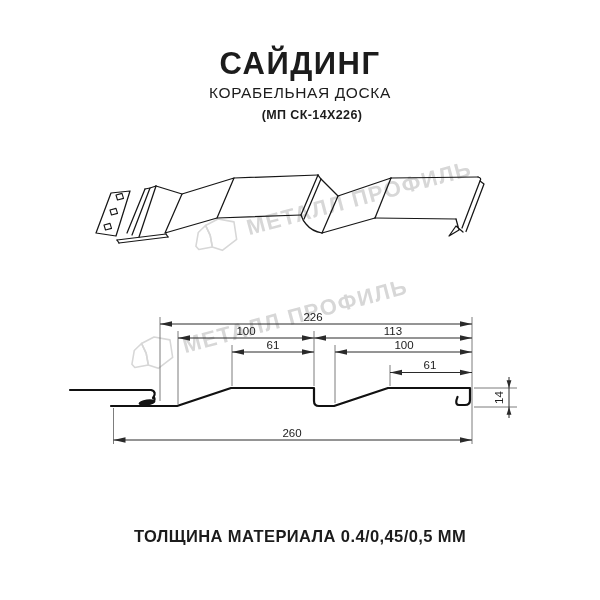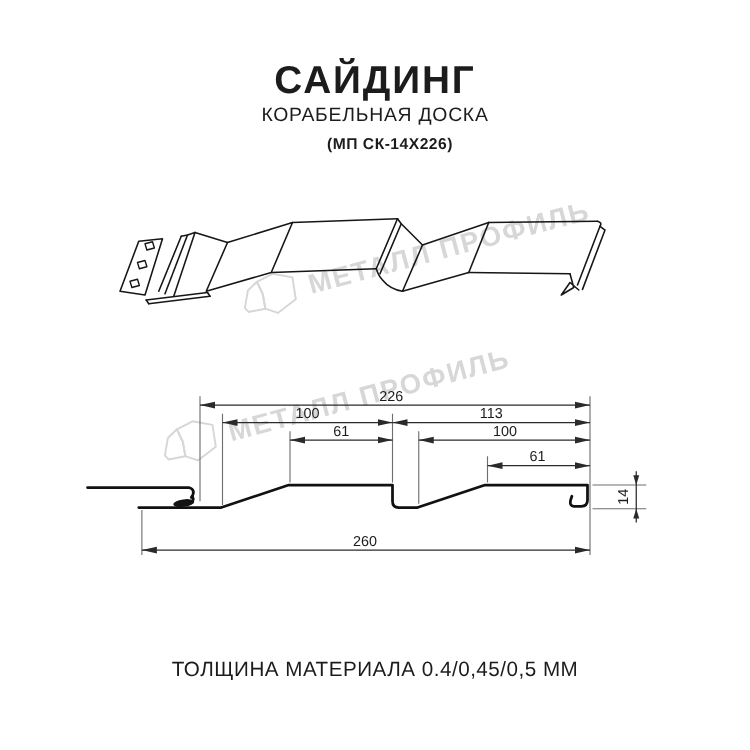--- a/index.html
+++ b/index.html
@@ -3,21 +3,21 @@
 <meta charset="utf-8">
 <style>
   html,body{margin:0;padding:0;background:#ffffff;}
   #page{position:relative;width:600px;height:600px;background:#ffffff;overflow:hidden;
         font-family:"Liberation Sans","DejaVu Sans",sans-serif;}
   .hdr{position:absolute;left:0;width:600px;text-align:center;color:#1c1c1c;}
   #title{top:46px;font-size:31px;font-weight:800;letter-spacing:1.5px;}
   #subtitle{top:84px;font-size:15.5px;font-weight:400;letter-spacing:0.6px;}
   #model{top:108px;font-size:12.5px;font-weight:700;letter-spacing:0.4px;padding-left:12px;}
   #footer-note{position:absolute;top:527px;left:0;width:600px;text-align:center;
-        font-size:16.5px;font-weight:400;letter-spacing:0.4px;color:#1c1c1c;}
+        font-size:16.5px;font-weight:700;letter-spacing:0.4px;color:#1c1c1c;}
   .watermark{position:absolute;display:flex;align-items:center;gap:9px;
         transform:rotate(-15deg);transform-origin:0 50%;z-index:1;pointer-events:none;}
   .wm-text{font-size:22px;font-weight:700;letter-spacing:1.5px;color:#d7d7d7;white-space:nowrap;}
   #wm1{left:193px;top:225px;}
   #wm2{left:129px;top:343px;}
   #draw-svg{position:absolute;left:0;top:0;z-index:2;}
 </style>
 </head>
 <body>
 

